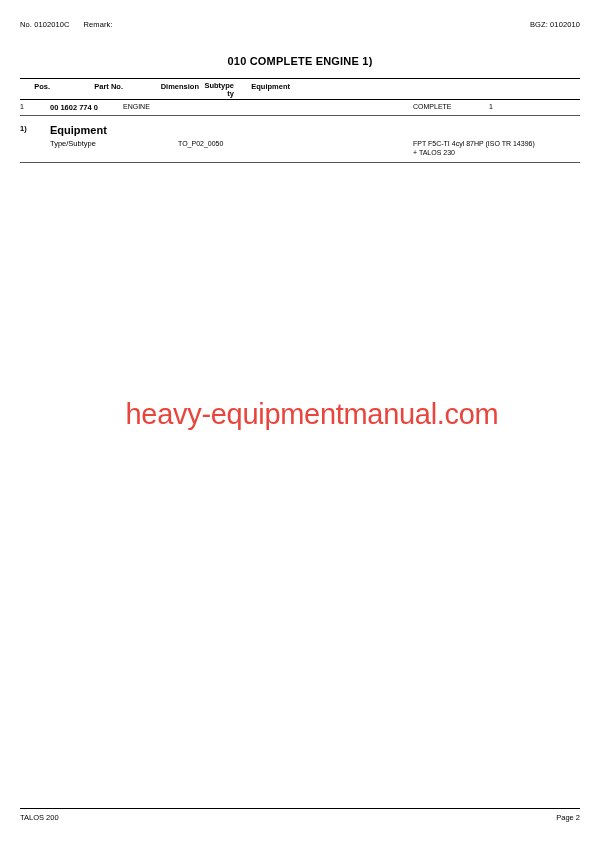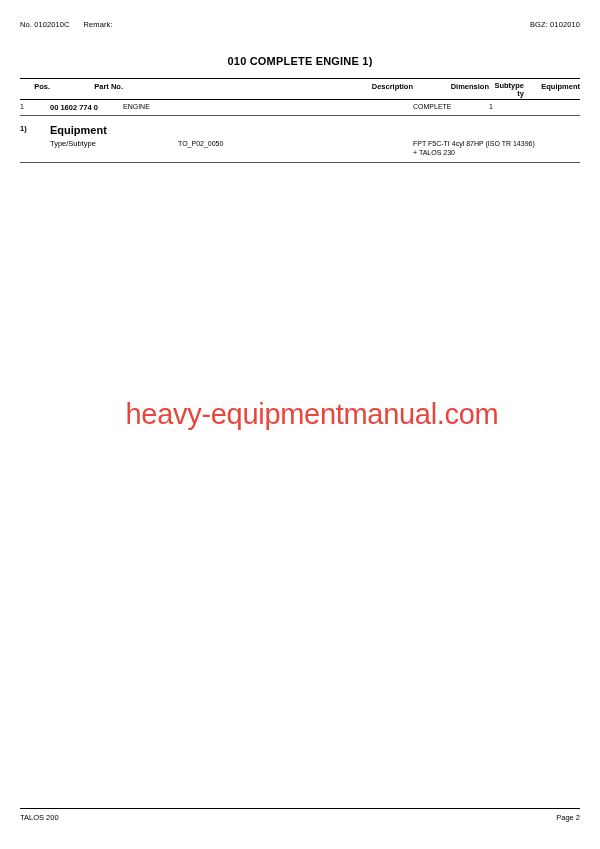--- a/index.html
+++ b/index.html
@@ -184,21 +184,20 @@
 
   <div class="doc-title">010 COMPLETE ENGINE  1)</div>
 
   <div class="table-wrap">
 
     <div class="rule"></div>
 
     <div class="row head-row">
       <div class="c-pos">Pos.</div>
       <div class="c-part">Part No.</div>
-      <div class="c-desc">Description</div>
       <div class="c-dim">Dimension</div>
       <div class="c-qty">
         <div>Subtype</div>
         <div>ty</div>
       </div>
       <div class="c-cond">Equipment</div>
     </div>
 
     <div class="rule"></div>
 

